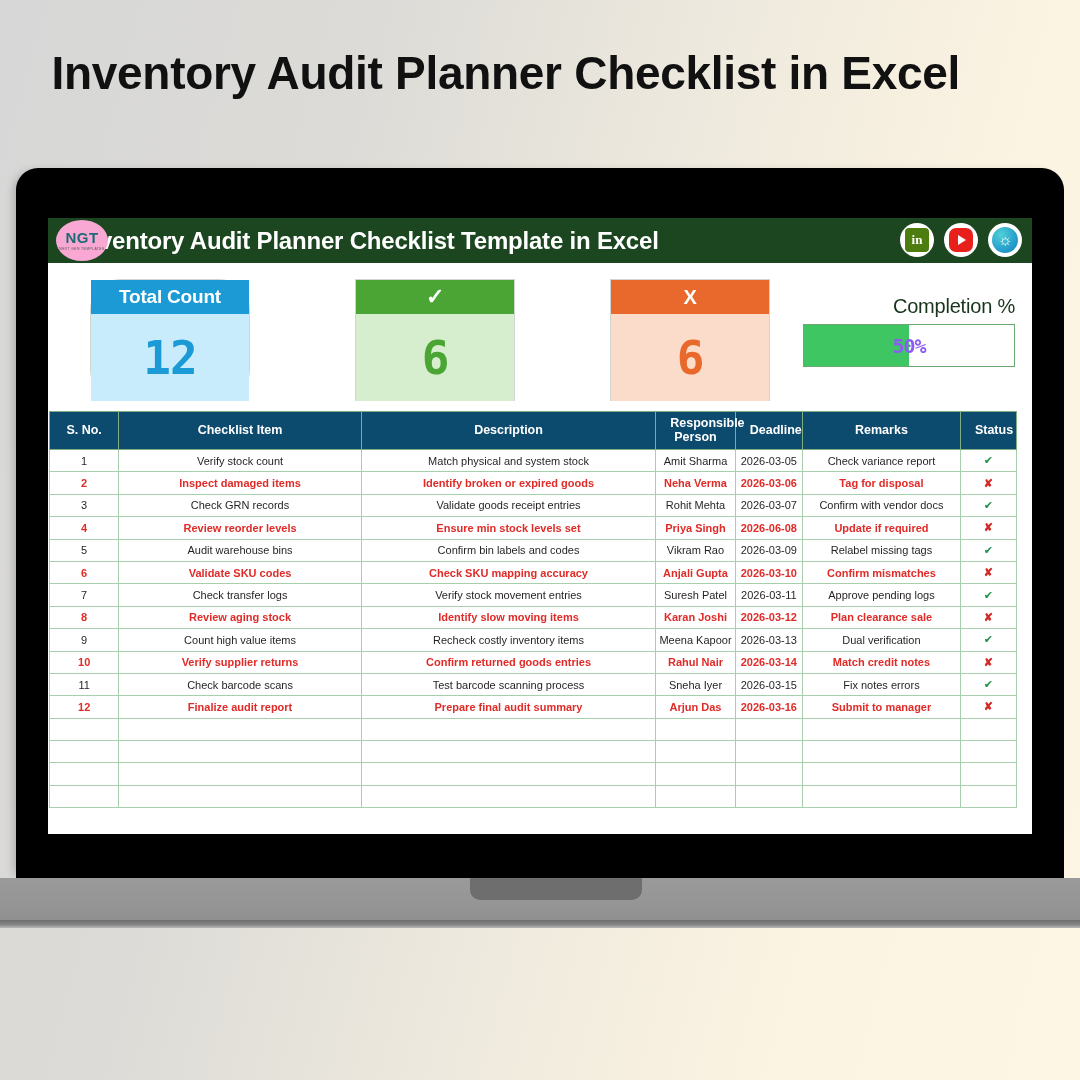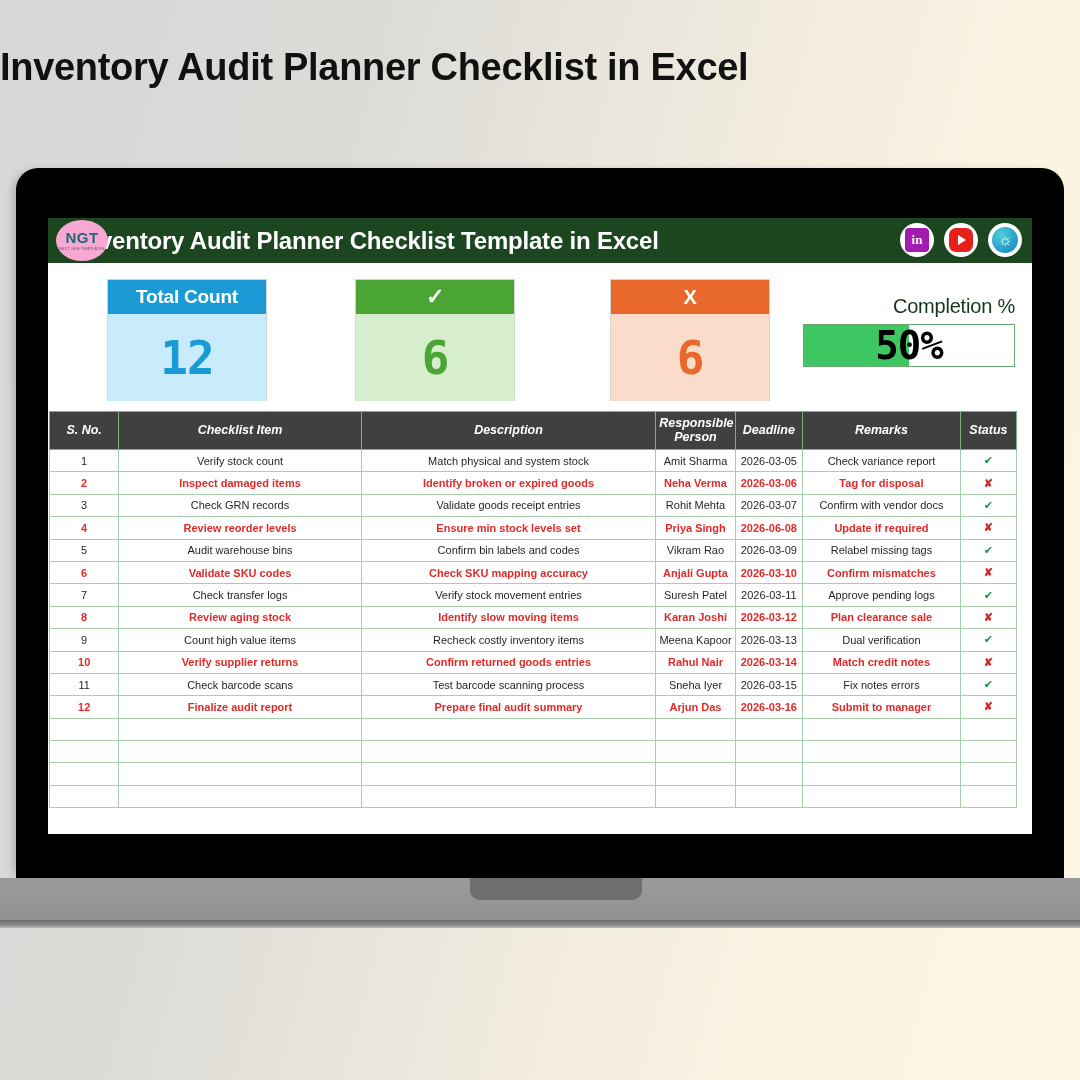--- a/index.html
+++ b/index.html
@@ -9,22 +9,22 @@
     overflow: hidden;
   }
   body {
     background: linear-gradient(105deg, #d7d7d7 0%, #dcdbd7 28%, #efeade 55%, #fcf4e2 78%, #fdf6e4 100%);
     position: relative;
   }
 
   
   .page-title {
     position: absolute; top: 46px; left: 0; width: 960px;
-    text-align: left;
-    font-size: 38px; font-weight: bold; letter-spacing: -0.3px;
+    text-align: right;
+    font-size: 46px; font-weight: bold; letter-spacing: -0.3px;
     color: #111111;
     font-family: "Liberation Sans", sans-serif;
   }
 
   
   .laptop-shell {
     position: absolute; left: 16px; top: 168px;
     width: 1048px; height: 710px;
   }
   .laptop-lid {
@@ -94,21 +94,21 @@
   }
   .social-ico {
     width: 34px; height: 34px; border-radius: 50%;
     background: #ffffff;
     display: flex; align-items: center; justify-content: center;
   }
   .social-ico .inner {
     width: 24px; height: 24px; border-radius: 5px;
     display: flex; align-items: center; justify-content: center;
   }
-  .ico-li .inner { background: #a21caf; color: #fff; font-size: 13px; font-weight: bold; font-family: "Liberation Serif", serif; border-radius: 4px; text-align: center;}
+  .ico-li .inner { background: #4d7c0f; color: #fff; font-size: 13px; font-weight: bold; font-family: "Liberation Serif", serif; border-radius: 4px; text-align: center;}
   .ico-yt .inner { background: #e8201c; border-radius: 7px; }
   .ico-yt .tri {
     width: 0; height: 0;
     border-left: 8px solid #fff;
     border-top: 5px solid transparent;
     border-bottom: 5px solid transparent;
     margin-left: 2px;
   }
   .ico-web .inner {
     background: radial-gradient(circle at 35% 30%, #4fd0d6, #1e93c9 75%);
@@ -128,21 +128,21 @@
   .kpi-card .cap {
     height: 34px; display: flex; align-items: center; justify-content: center;
     color: #ffffff; font-weight: bold; font-size: 19px; letter-spacing: -0.2px;
   }
   .kpi-card .val {
     height: 87px; display: flex; align-items: center; justify-content: center;
     font-size: 46px; font-weight: bold;
     font-family: "DejaVu Sans Mono", monospace;
     letter-spacing: -1px;
   }
-  #kpi-total { left: 59px; }
+  #kpi-total { left: 42px; border-radius: 31px; }
   #kpi-total .cap { background: #1b9ad6; }
   #kpi-total .val { background: #c8ecfb; color: #1b9ad6; }
   #kpi-done  { left: 307px; }
   #kpi-done .cap { background: #4ba534; font-size: 22px; }
   #kpi-done .val { background: #d7eece; color: #4ba534; }
   #kpi-pend  { left: 562px; }
   #kpi-pend .cap { background: #e8692b; font-size: 20px; }
   #kpi-pend .val { background: #fbdccb; color: #e8692b; }
 
   .completion-wrap {
@@ -157,38 +157,37 @@
     border: 1px solid #6aa86f; background: #ffffff;
     overflow: hidden;
   }
   .completion-fill {
     position: absolute; left: 0; top: 0; bottom: 0;
     background: #3ec662;
   }
   .completion-text {
     position: absolute; inset: 0;
     display: flex; align-items: center; justify-content: center;
-    font-size: 39px; font-weight: bold; color: #000000;
+    font-size: 20px; font-weight: bold; color: #8b5cf6;
     font-family: "DejaVu Sans Mono", monospace; letter-spacing: -1px; text-align: center;
   }
 
   
   .xl-table-wrap { padding: 0 0 0 0; }
   table.xl {
     width: 968px; margin-left: 1px;
     border-collapse: collapse;
     table-layout: fixed;
   }
   table.xl th {
-    background: #404040; color: #ffffff;
+    background: #0c4a6e; color: #ffffff;
     font-size: 12.5px; font-weight: bold;
     height: 38px; line-height: 1.1;
     border: 1px solid #7fae83;
-    padding: 2px 3px;
-    font-style: italic;
+    padding: 2px 14px;
   }
   table.xl td {
     height: 22.4px;
     border: 1px solid #a8cfab;
     font-size: 11px;
     text-align: center;
     padding: 1px 3px;
     background: #ffffff;
     white-space: nowrap; overflow: hidden;
   }

